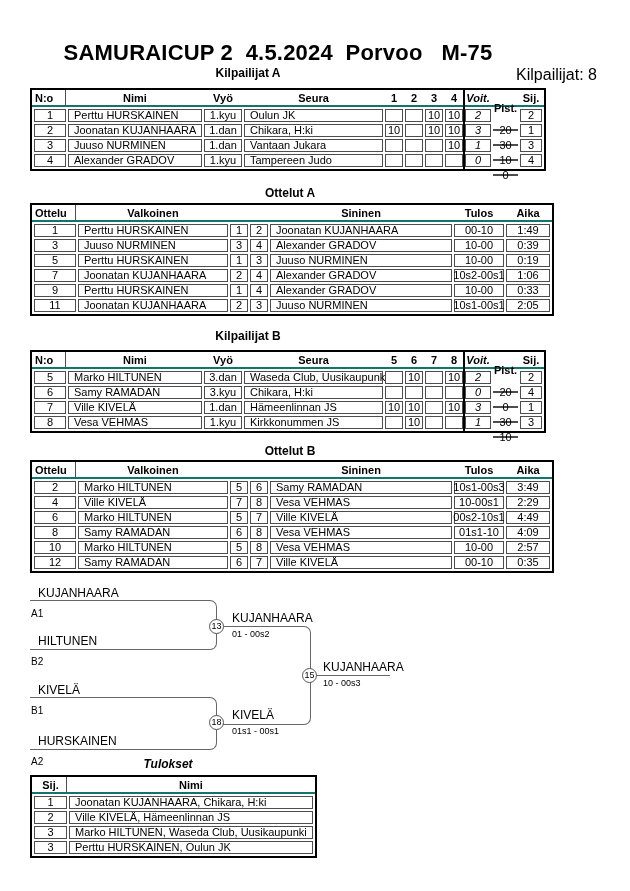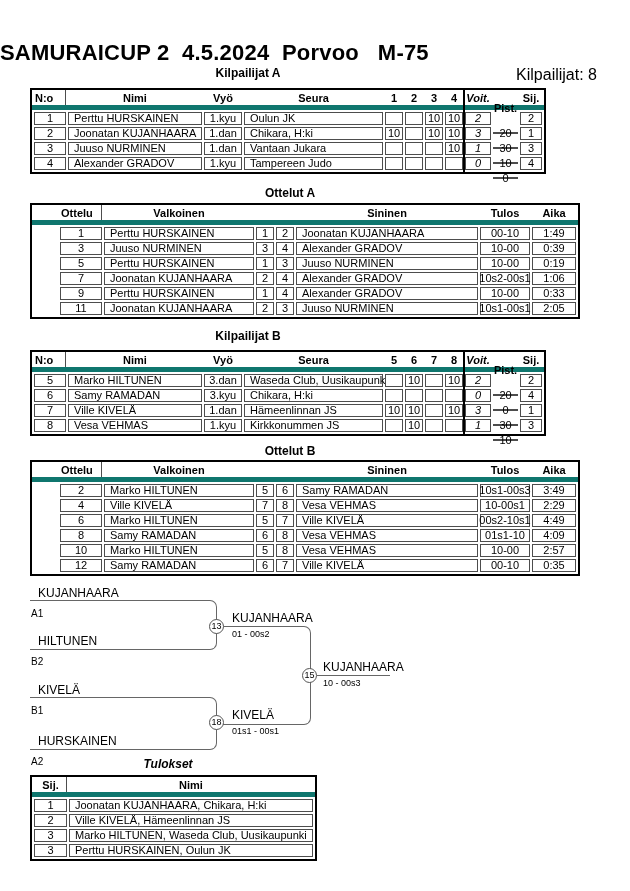--- a/index.html
+++ b/index.html
@@ -1,31 +1,31 @@
 <!DOCTYPE html>
 <html><head>
 <meta charset="utf-8">
 <style>
   html,body{margin:0;padding:0;background:#fff;}
   .page{
     position:relative;width:630px;height:891px;background:#fff;color:#000;
     font-family:"Liberation Sans", sans-serif;overflow:hidden;
   }
   .title{
-    position:absolute;top:40px;left:0;width:556px;
+    position:absolute;top:40px;left:0;width:556px;text-align:center;
     font-size:22px;font-weight:bold;white-space:pre;letter-spacing:.2px;
   }
   .sec-heading{position:absolute;font-size:12px;font-weight:bold;text-align:center;width:140px;}
   .count-label{position:absolute;top:66px;right:33px;font-size:16px;}
 
   
   .tbl{position:absolute;border:2px solid #000;background:#fff;}
   .thead{
     display:flex;gap:2px;align-items:center;height:15px;padding:0 2px;
-    border-bottom:5px solid #0f766e;font-weight:bold;font-size:11px;
+    border-bottom:2px solid #0f766e;font-weight:bold;font-size:11px;
   }
   .tbody{padding:2px;}
   .trow{display:flex;gap:2px;height:13px;margin-bottom:2px;font-size:11px;}
   .trow:last-child{margin-bottom:0;}
   .cell{
     border:1px solid #4d4d4d;background:#fff;box-sizing:border-box;
     display:flex;align-items:center;justify-content:center;
     white-space:nowrap;line-height:11px;
   }
   .hcell{display:flex;align-items:center;justify-content:center;box-sizing:border-box;height:100%;}
@@ -37,21 +37,21 @@
   .c-no{width:32px;flex:none;}
   .c-name{width:134px;flex:none;}
   .c-belt{width:38px;flex:none;}
   .c-club{width:139px;flex:none;}
   .c-r{width:18px;flex:none;}
   .c-voit{width:26px;flex:none;font-style:italic;}
   .c-pist{width:25px;flex:none;margin-top:20px;}
   .c-sij{width:22px;flex:none;}
 
   
-  .m-no{width:42px;flex:none;margin-left:26px;}
+  .m-no{width:42px;flex:none;}
   .m-name{width:150px;flex:none;}
   .m-n{width:18px;flex:none;}
   .m-blue{width:182px;flex:none;}
   .m-res{width:50px;flex:none;}
   .m-time{width:44px;flex:none;}
 
   
   .t-sij{width:33px;flex:none;}
   .t-name{width:244px;flex:none;}
 

